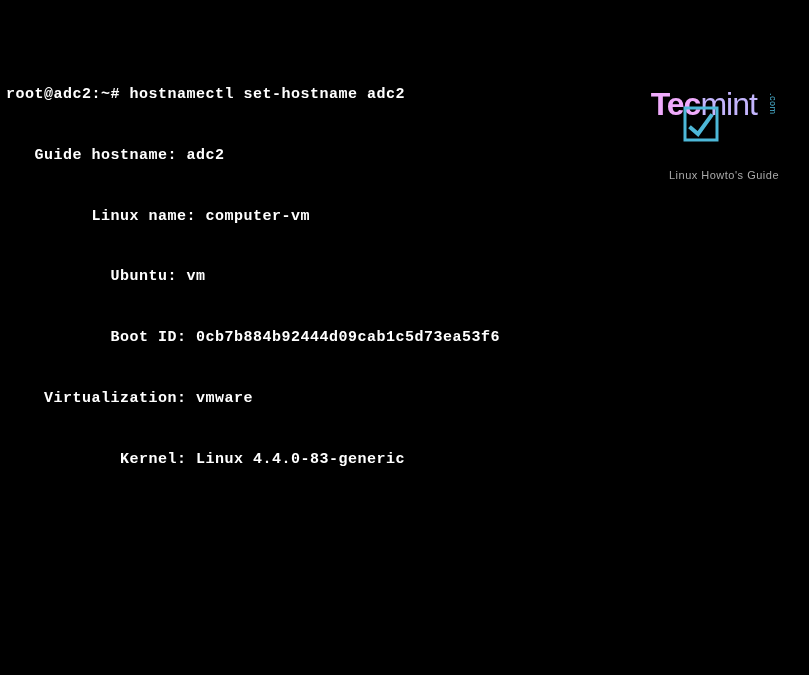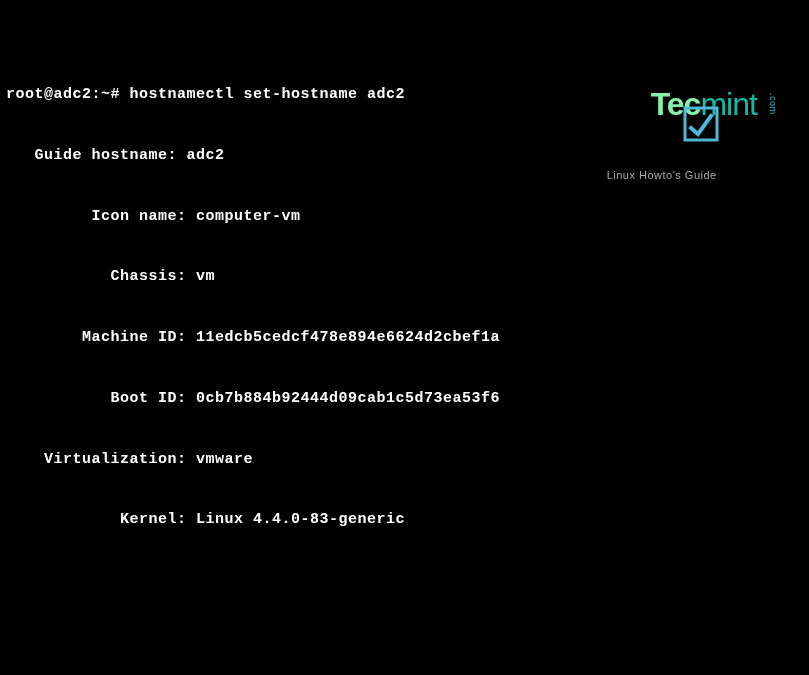--- a/index.html
+++ b/index.html
@@ -51,40 +51,40 @@
       height: 36px;
       position: relative;
     }
     .watermark-text {
       font-family: Arial, sans-serif;
       font-size: 32px;
       font-weight: bold;
       letter-spacing: -1px;
     }
     .watermark-tec {
-      color: #86efac;
+      color: #f0abfc;
     }
     .watermark-mint {
-      color: #14b8a6;
+      color: #c4b5fd;
       font-weight: normal;
     }
     .watermark-com {
       font-family: Arial, sans-serif;
       font-size: 9px;
       color: #4db8d8;
       writing-mode: vertical-rl;
       text-orientation: mixed;
       margin-left: 2px;
     }
     .watermark-sub {
       font-family: Arial, sans-serif;
       font-size: 11px;
       color: #aaaaaa;
       margin-top: 2px;
-      text-align: left;
+      text-align: right;
     }
   </style>
 </head>
 <body>
 
 <div class="terminal">
   <div class="watermark">
     <div class="watermark-main">
       <span class="watermark-icon">
         <svg viewBox="0 0 36 36" width="36" height="36">
@@ -93,23 +93,22 @@
         </svg>
       </span>
       <span class="watermark-text"><span class="watermark-tec">Tec</span><span class="watermark-mint">mint</span></span>
       <span class="watermark-com">.com</span>
     </div>
     <div class="watermark-sub">Linux Howto's Guide</div>
   </div>
 
   <span class="line">root@adc2:~# hostnamectl set-hostname adc2</span>
   <span class="line">   Guide hostname: adc2</span>
-  <span class="line">         Icon name: computer-vm</span>
-  <span class="line">           Chassis: vm</span>
-  <span class="line">        Machine ID: 11edcb5cedcf478e894e6624d2cbef1a</span>
+  <span class="line">         Linux name: computer-vm</span>
+  <span class="line">           Ubuntu: vm</span>
   <span class="line">           Boot ID: 0cb7b884b92444d09cab1c5d73ea53f6</span>
   <span class="line">    Virtualization: vmware</span>
   <span class="line">            Kernel: Linux 4.4.0-83-generic</span>
   
   
   
   
   
   
   

